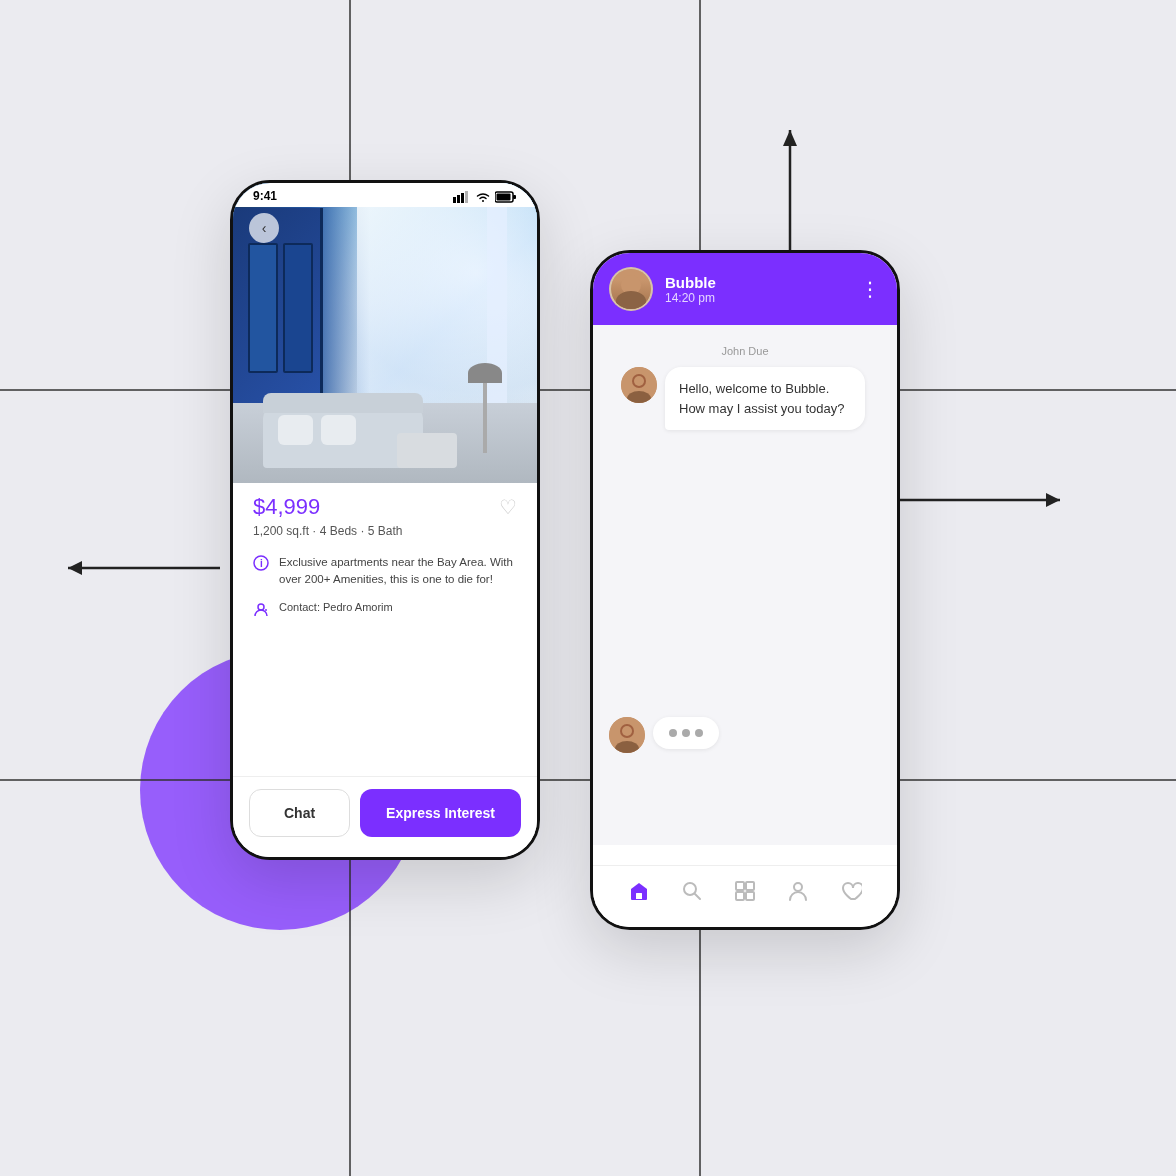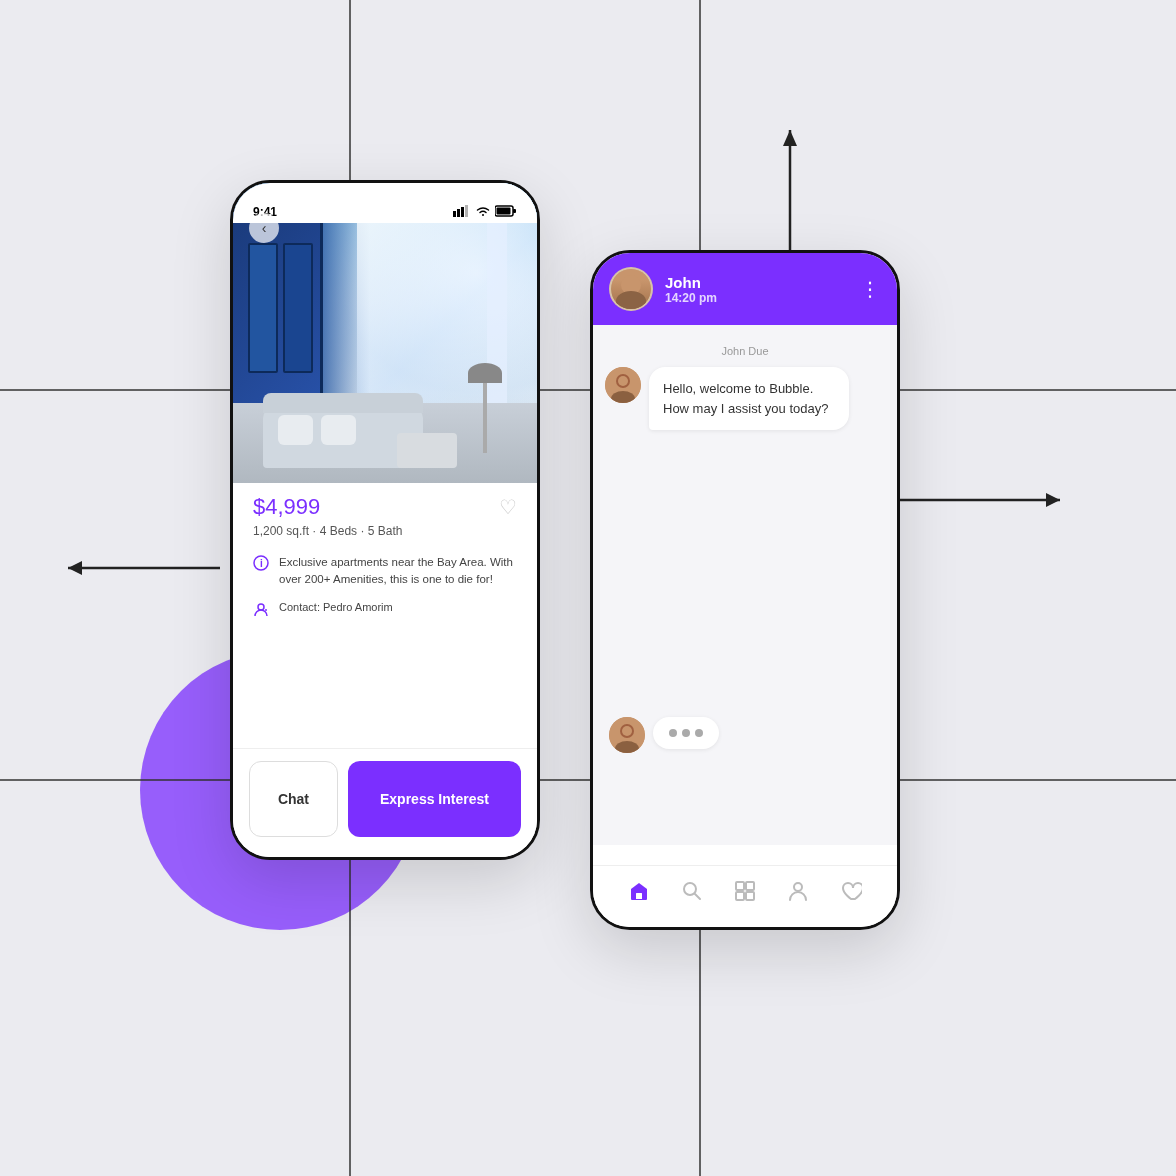--- a/index.html
+++ b/index.html
@@ -39,24 +39,24 @@
     
     .phone-listing {
       width: 310px;
       height: 680px;
       left: 230px;
       top: 180px;
     }
 
     .phone-listing .status-bar {
       background: #fff;
-      padding: 22px 20px 4px;
+      padding: 6px 20px 4px;
       display: flex;
       justify-content: space-between;
-      align-items: flex-start;
+      align-items: flex-end;
       font-size: 11px;
       font-weight: 600;
       color: #000;
       position: absolute;
       top: 0; left: 0; right: 0;
       z-index: 5;
     }
 
     .phone-listing .status-bar .time { font-size: 12px; font-weight: 700; }
     .status-icons { display: flex; gap: 4px; align-items: center; }
@@ -161,21 +161,21 @@
       background: #fff;
       font-size: 14px;
       font-weight: 600;
       color: #333;
       cursor: pointer;
       text-align: center;
     }
 
     .btn-express {
       flex: 1.3;
-      padding: 30px;
+      padding: 16px;
       border-radius: 12px;
       border: none;
       background: #7B2FFF;
       font-size: 14px;
       font-weight: 700;
       color: #fff;
       cursor: pointer;
       text-align: center;
     }
 
@@ -237,33 +237,33 @@
       left: 50%;
       transform: translateX(-50%);
       width: 30px;
       height: 20px;
       border-radius: 50% 50% 0 0;
       background: #8B6344;
     }
 
     .chat-header-info { flex: 1; }
     .chat-name { font-size: 15px; font-weight: 700; color: #fff; }
-    .chat-time { font-size: 12px; color: rgba(255,255,255,0.8); font-weight: bold; }
+    .chat-time { font-size: 12px; color: rgba(255,255,255,0.8); }
 
     .chat-menu {
       color: #fff;
       font-size: 20px;
       display: flex;
       align-items: center;
       letter-spacing: 1px;
     }
 
     .chat-body {
       flex: 1;
-      padding: 20px 12px;
+      padding: 20px 28px;
       background: #f5f5f8;
       min-height: 320px;
       position: relative;
     }
 
     .sender-label {
       text-align: center;
       font-size: 11px;
       color: #999;
       margin-bottom: 10px;
@@ -515,21 +515,21 @@
   </div>
 </div>
 
 <div class="phone phone-chat">
 
   <div class="chat-header">
     <div class="chat-avatar">
       <div class="avatar-face"></div>
     </div>
     <div class="chat-header-info">
-      <div class="chat-name">John</div>
+      <div class="chat-name">Bubble</div>
       <div class="chat-time">14:20 pm</div>
     </div>
     <div class="chat-menu">⋮</div>
   </div>
 
   <div class="chat-body" style="position:relative;height:520px;background:#f5f5f8;">
     <div class="sender-label">John Due</div>
 
     <div class="chat-message-row">
       <div class="msg-avatar">

